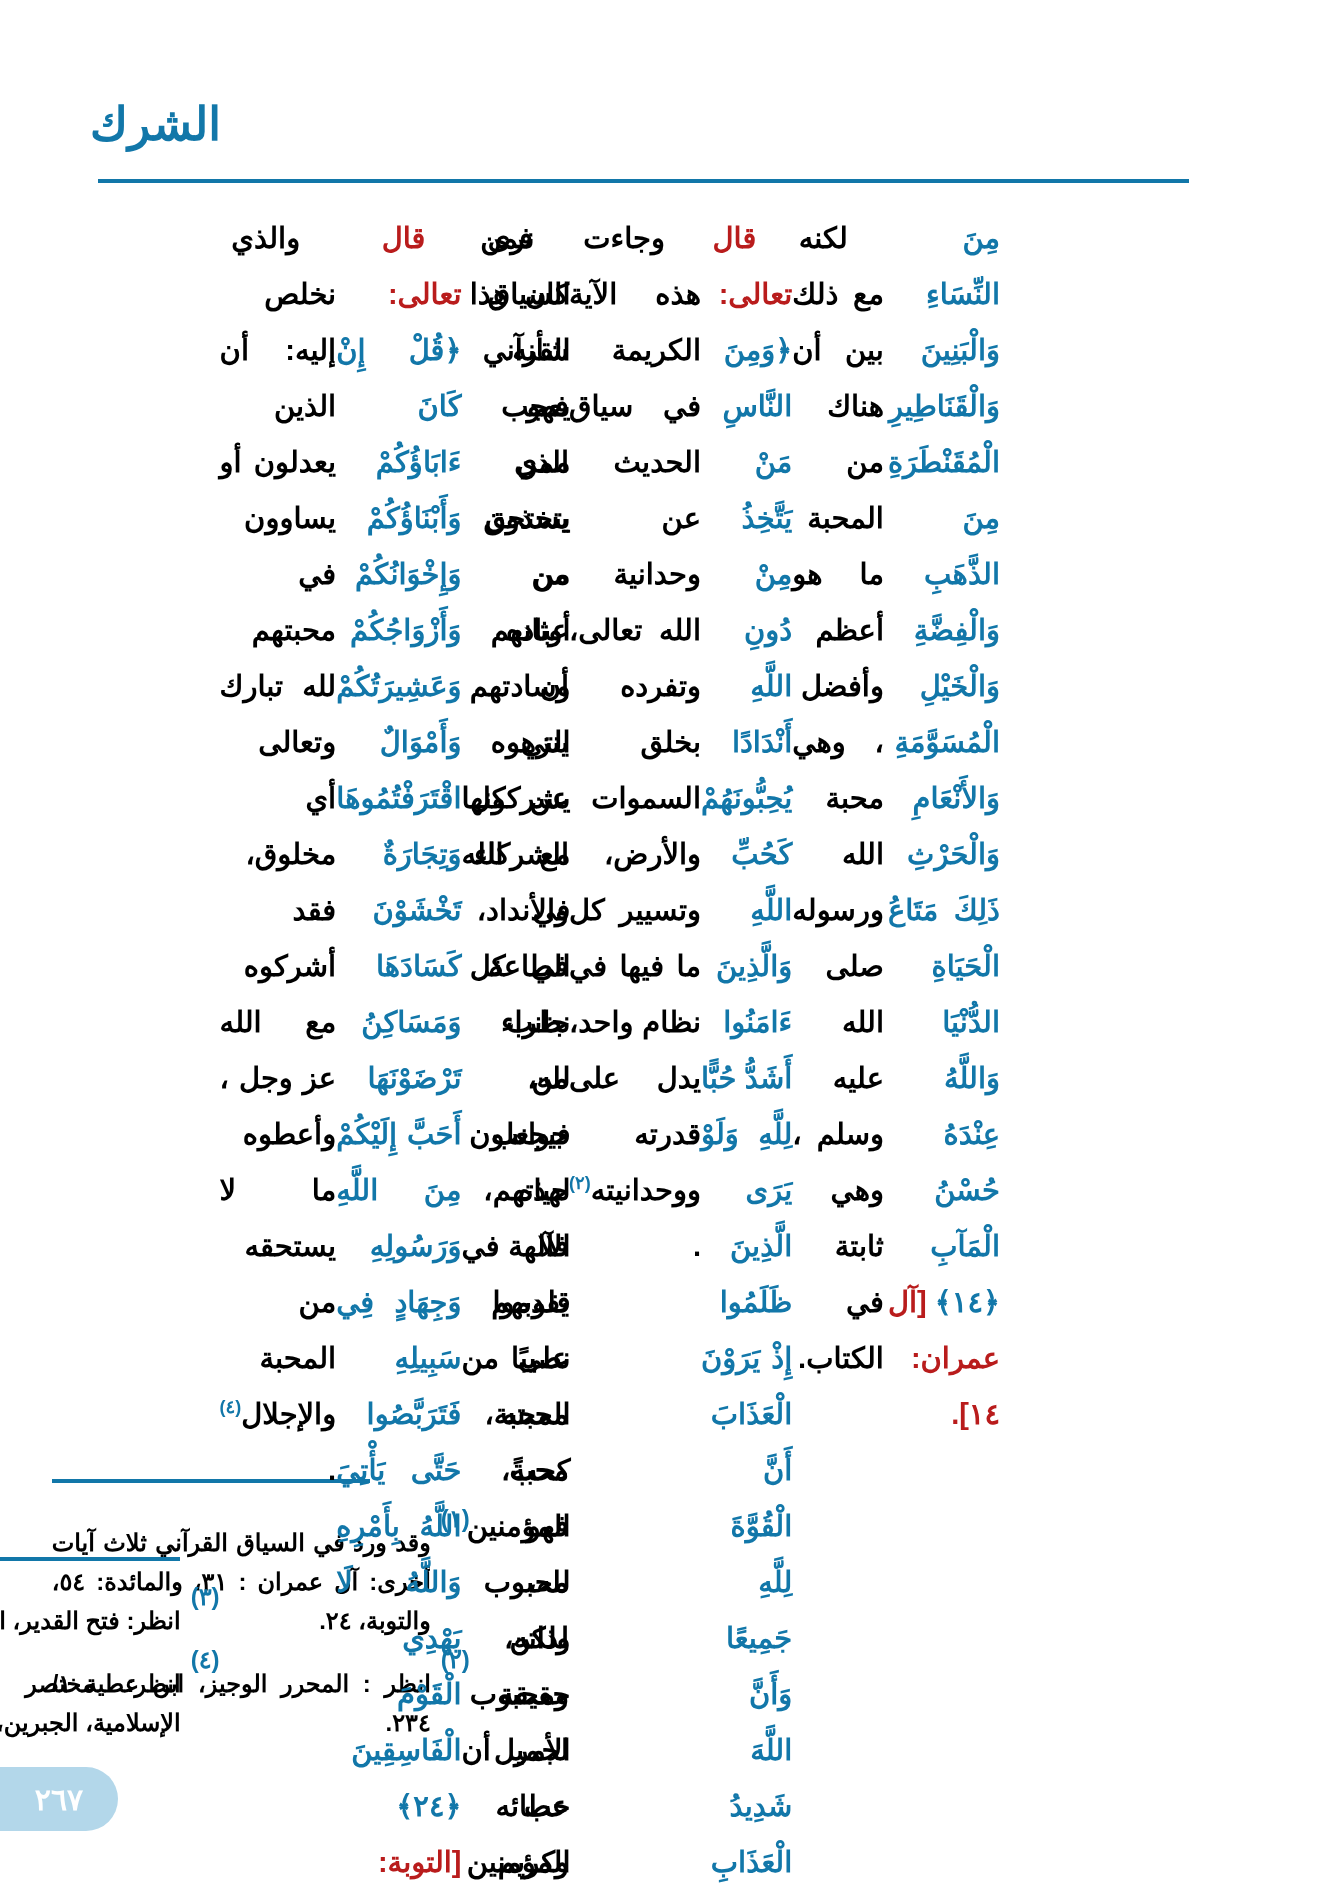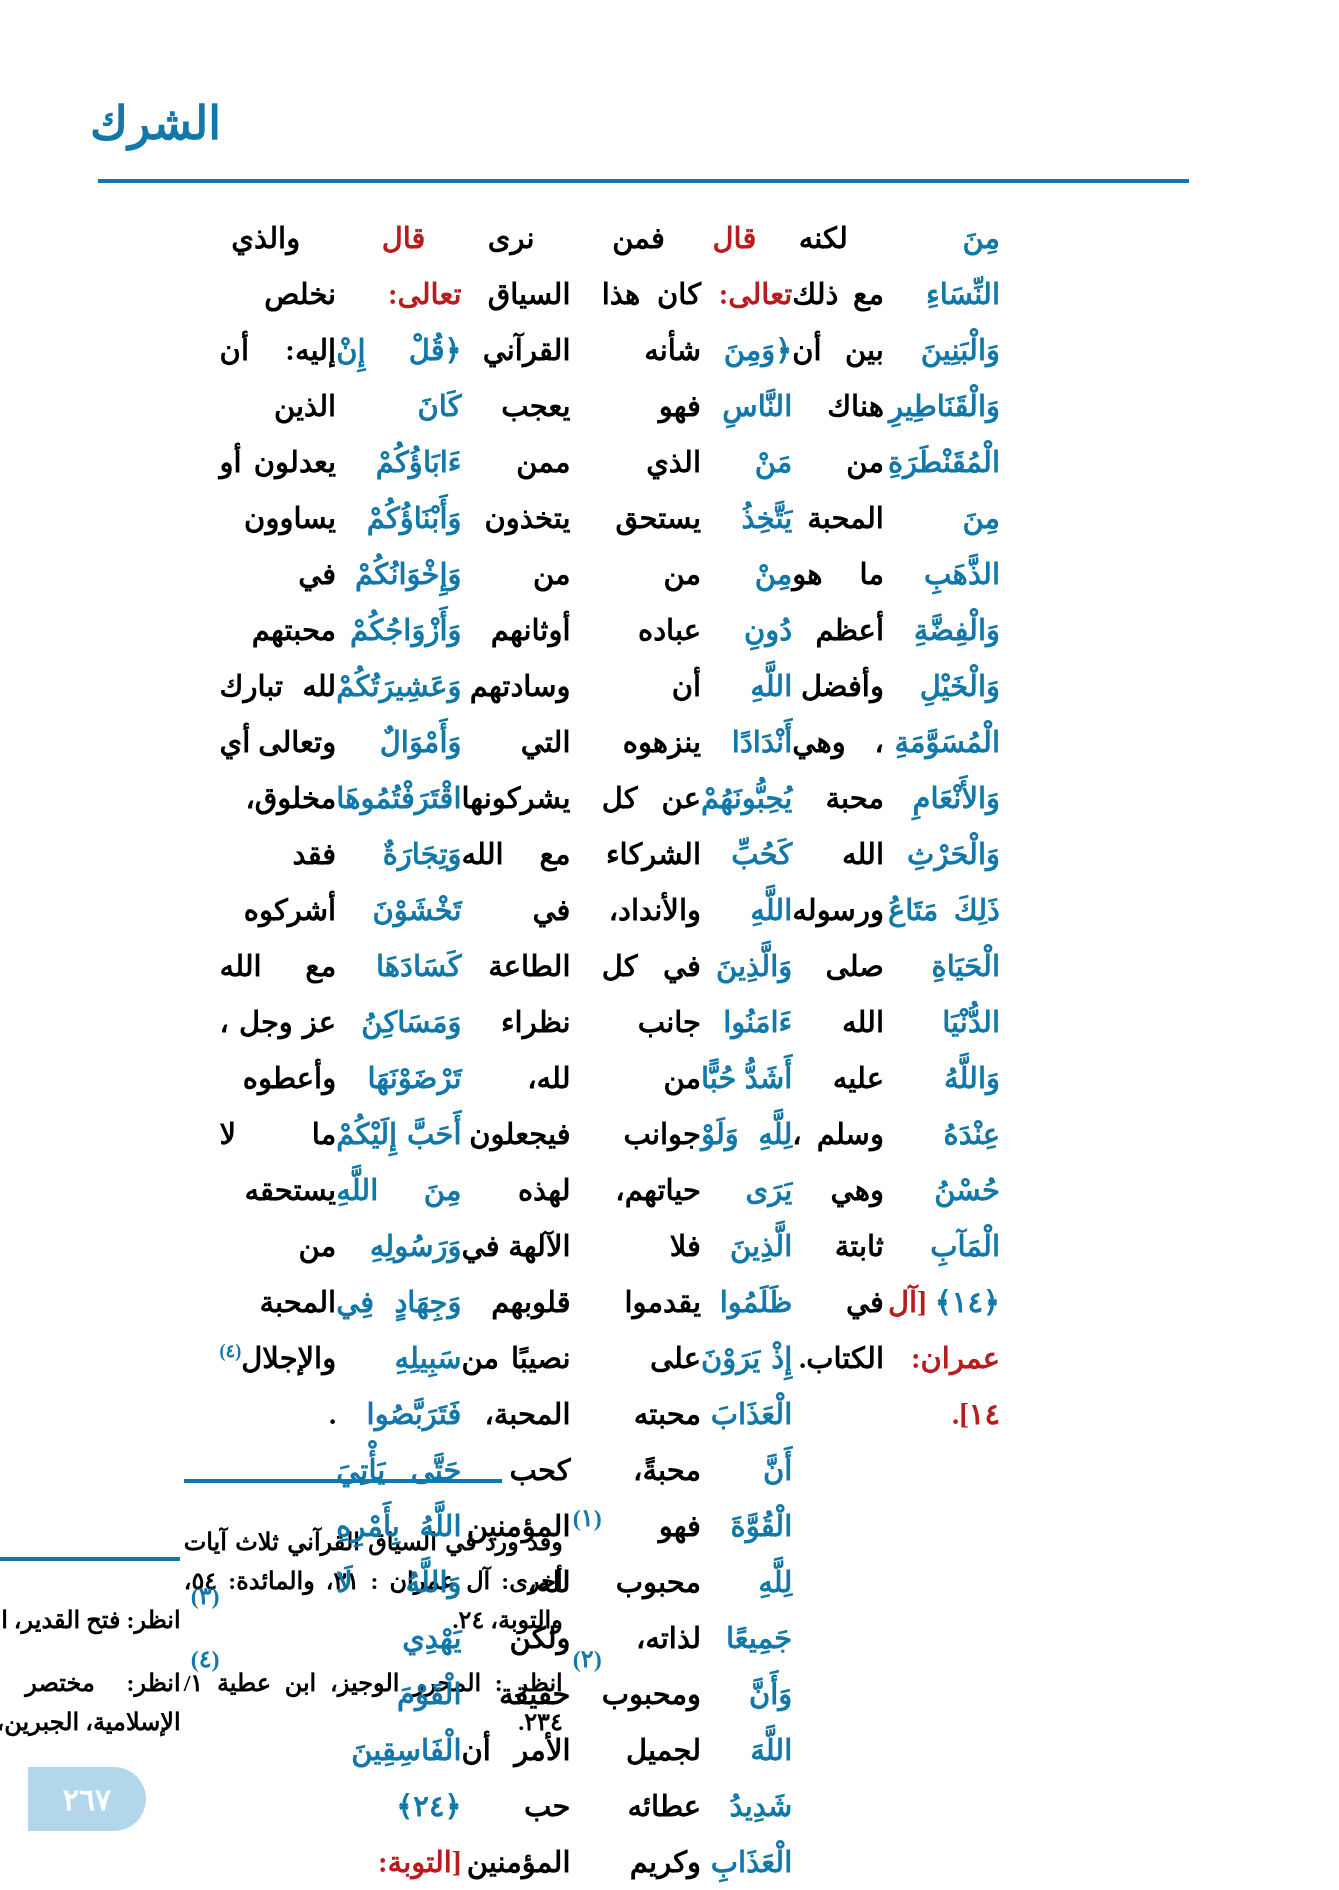--- a/index.html
+++ b/index.html
@@ -1,20 +1,20 @@
 <!DOCTYPE html>
 <html lang="ar" style="--accent: #1277a9; --badge-bg: #b3d7ea; --badge-text: #ffffff;"><head>
 <meta charset="utf-8">
 <style>
   html,body { margin:0; padding:0; background:#ffffff; }
   .page {
     position:relative;
     width:1189px; height:1890px;
     background:#ffffff;
-    font-family:Liberation Serif, serif;
+    font-family:Liberation Sans, sans-serif;
     direction:rtl;
     overflow:hidden;
   }
   
   .page-title {
     position:absolute; left:90px; top:92px;
     font-size:46px; font-weight:bold;
     color:var(--accent);
     margin:0; line-height:1.4;
   }
@@ -50,21 +50,21 @@
   .col-secondary .fn-rule { width:352px; margin:0 40px 16px auto; }
   .fn { display:flex; gap:10px; align-items:flex-start; }
   .fn-num { color:var(--accent); white-space:nowrap; }
   .fn-text { flex:1 1 0; text-align:justify;margin-top:24px; }
   
   .page-badge {
     position:absolute; left:0; top:1767px;
     width:118px; height:64px;
     background:var(--badge-bg);
     border-radius:0 32px 32px 0;
-    display:flex; align-items:center; justify-content:center;margin-left:28px;
+    display:flex; align-items:center; justify-content:center;
   }
   .page-badge span { color:var(--badge-text); font-size:30px; font-weight:bold; }
   .site-url {
     position:absolute; left:133px; top:1782px;
     direction:ltr;
     color:var(--accent); font-size:31px; font-weight:bold;
     letter-spacing:1px;
   }
 </style>
 </head>
@@ -76,20 +76,21 @@
   <div class="header-rule"></div>
 
   <main class="columns">
 
     <section class="col col-primary">
       <div class="verse-block verse-inset">
         <span class="verse">مِنَ النِّسَاءِ وَالْبَنِينَ وَالْقَنَاطِيرِ الْمُقَنْطَرَةِ مِنَ الذَّهَبِ وَالْفِضَّةِ وَالْخَيْلِ الْمُسَوَّمَةِ وَالأَنْعَامِ وَالْحَرْثِ ذَلِكَ مَتَاعُ الْحَيَاةِ الدُّنْيَا وَاللَّهُ عِنْدَهُ حُسْنُ الْمَآبِ ﴿١٤﴾ </span><span class="black">[آل عمران: ١٤].</span>
       </div>
       <p class="para">لكنه مع ذلك بين أن هناك من المحبة ما هو أعظم وأفضل ، وهي محبة الله ورسوله صلى الله عليه وسلم ، وهي ثابتة في الكتاب.</p>
       <p class="para"><span class="black">قال تعالى: </span><span class="verse">﴿وَمِنَ النَّاسِ مَنْ يَتَّخِذُ مِنْ دُونِ اللَّهِ أَنْدَادًا يُحِبُّونَهُمْ كَحُبِّ اللَّهِ وَالَّذِينَ ءَامَنُوا أَشَدُّ حُبًّا لِلَّهِ وَلَوْ يَرَى الَّذِينَ ظَلَمُوا إِذْ يَرَوْنَ الْعَذَابَ أَنَّ الْقُوَّةَ لِلَّهِ جَمِيعًا وَأَنَّ اللَّهَ شَدِيدُ الْعَذَابِ ﴿١٦٥﴾ </span><span class="black">[البقرة: ١٦٥]</span><sup class="fref">(١)</sup><span class="black"> .</span></p>
+      <p class="para"><span>وجاءت هذه الآية الكريمة في سياق الحديث عن وحدانية الله تعالى، وتفرده بخلق السموات والأرض، وتسيير كل ما فيها في نظام واحد، يدل على قدرته ووحدانيته</span><sup class="fref">(٢)</sup><span> .</span></p>
       <p class="para">فمن كان هذا شأنه فهو الذي يستحق من عباده أن ينزهوه عن كل الشركاء والأنداد، في كل جانب من جوانب حياتهم، فلا يقدموا على محبته محبةً، فهو محبوب لذاته، ومحبوب لجميل عطائه وكريم إنعامه، لذا</p>
 
       <div class="fn-block">
         <div class="fn-rule"></div>
         <div class="fn">
           <span class="fn-num">(١)</span>
           <span class="fn-text">وقد ورد في السياق القرآني ثلاث آيات أخرى: آل عمران : ٣١، والمائدة: ٥٤، والتوبة، ٢٤.</span>
         </div>
         <div class="fn">
           <span class="fn-num">(٢)</span>

